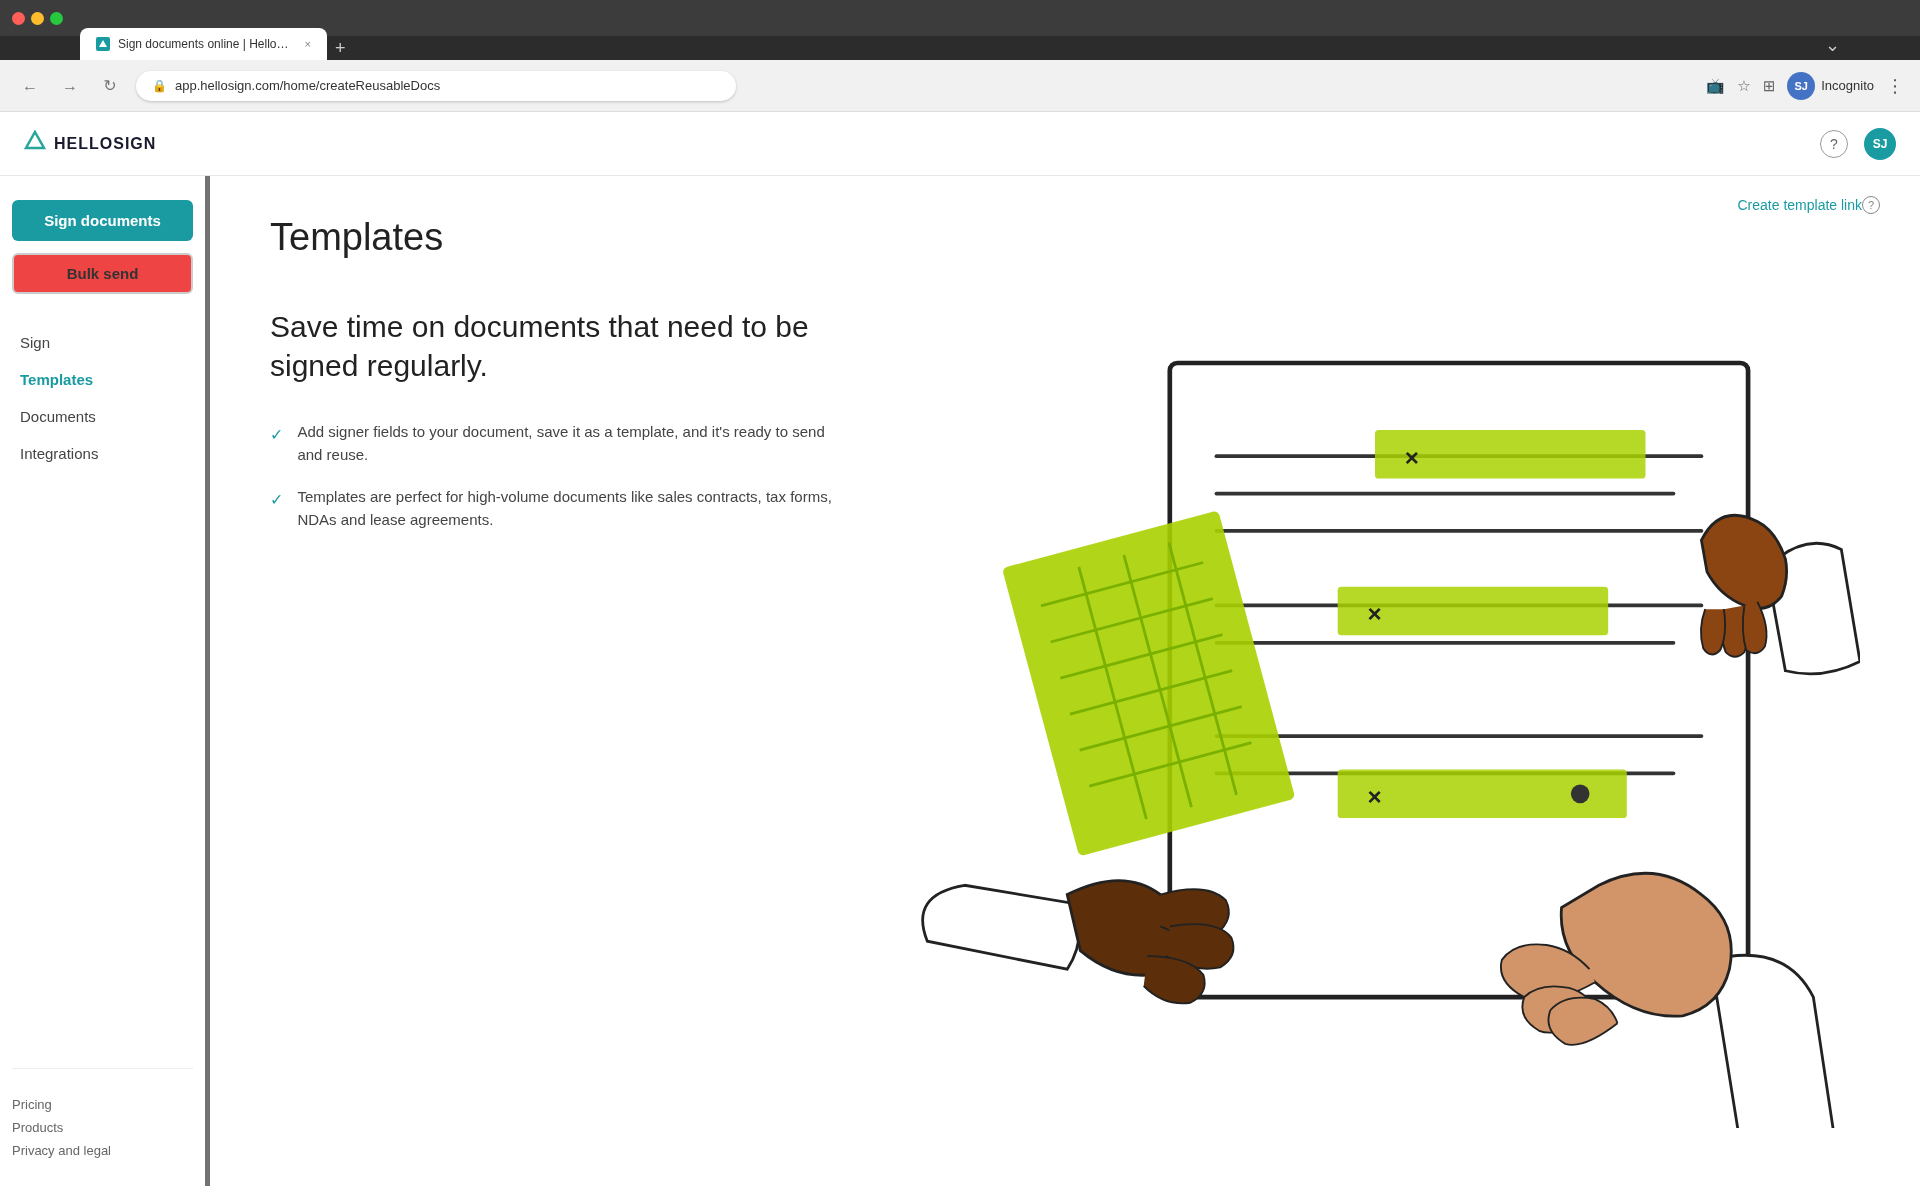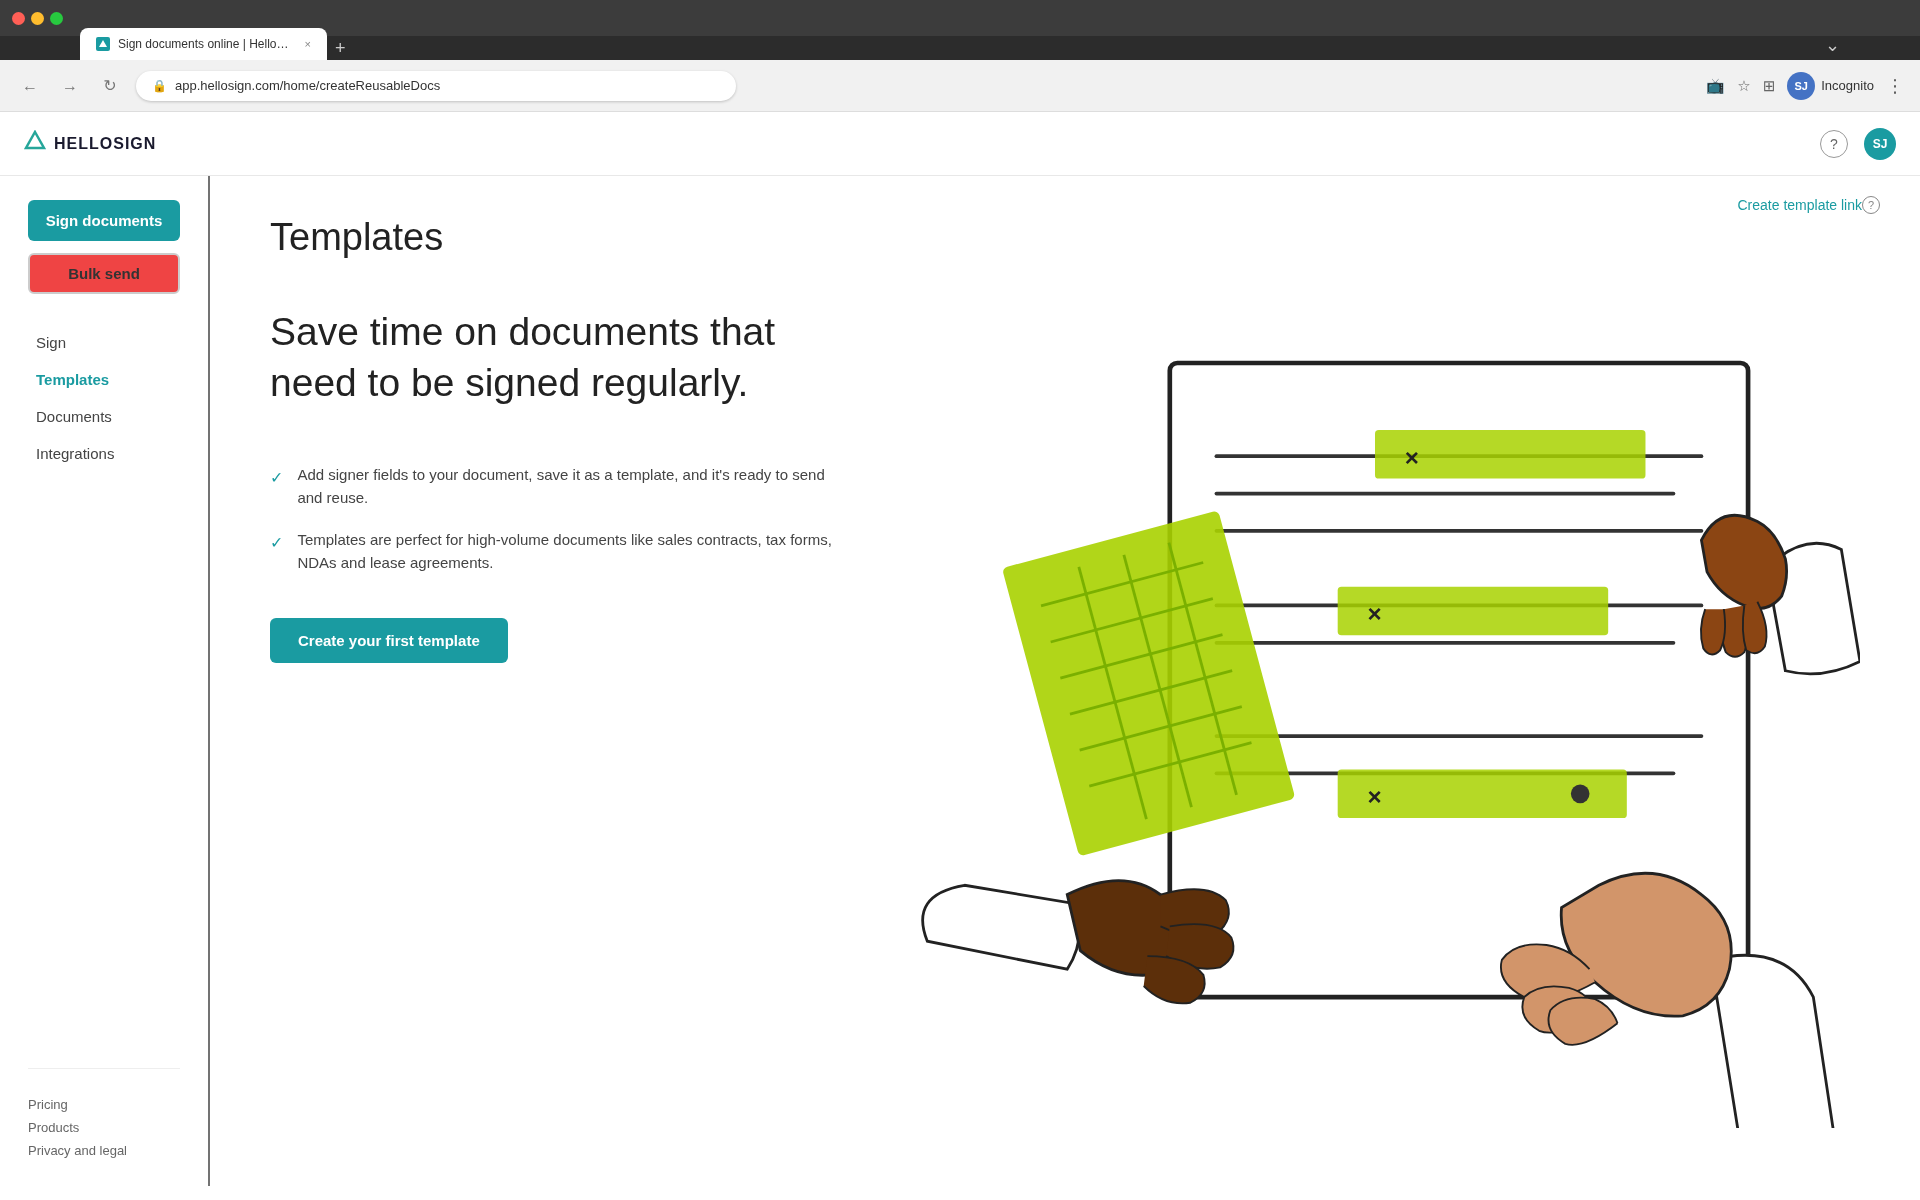--- a/index.html
+++ b/index.html
@@ -42,21 +42,21 @@
     .logo-icon { color: #26a69a; font-size: 20px; font-weight: bold; }
     .logo-text { font-size: 16px; font-weight: 700; color: #1a1a2e; letter-spacing: 1px; }
     .header-right { display: flex; align-items: center; gap: 16px; }
     .help-btn { width: 28px; height: 28px; border-radius: 50%; border: 1.5px solid #999; background: none; color: #666; font-size: 14px; cursor: pointer; display: flex; align-items: center; justify-content: center; }
     .user-avatar { width: 32px; height: 32px; border-radius: 50%; background: #1a9ba1; color: white; font-size: 12px; font-weight: bold; display: flex; align-items: center; justify-content: center; cursor: pointer; }
 
     
     .main-layout { display: flex; flex: 1; }
 
     
-    .sidebar { width: 210px; padding: 24px 28px; border-right: 2px solid #737373; display: flex; flex-direction: column; }
+    .sidebar { width: 210px; padding: 24px 12px; border-right: 5px solid #737373; display: flex; flex-direction: column; }
     .btn-sign-documents { background: #1a9ba1; color: white; border: none; border-radius: 6px; padding: 12px 16px; font-size: 15px; font-weight: 600; cursor: pointer; width: 100%; text-align: center; margin-bottom: 12px; }
     .btn-bulk-send { background: #ef4444; color: #333; border: 2px solid #ccc; border-radius: 6px; padding: 10px 16px; font-size: 15px; font-weight: 700; cursor: pointer; width: 100%; text-align: center; margin-bottom: 32px; }
     .nav-item { font-size: 15px; color: #444; padding: 8px 8px; cursor: pointer; border-radius: 4px; margin-bottom: 4px; }
     .nav-item.active { color: #1a9ba1; font-weight: 600; }
     .sidebar-bottom { margin-top: auto; padding-top: 24px; border-top: 1px solid #eee; }
     .sidebar-footer-link { font-size: 13px; color: #666; padding: 4px 0; cursor: pointer; display: block; }
 
     
     .content-area { flex: 1; padding: 40px 60px; position: relative; overflow: hidden; }
 
@@ -67,21 +67,21 @@
 
     
     .page-title { font-size: 38px; font-weight: 400; color: #222; margin-bottom: 48px; }
 
     
     .content-columns { display: flex; align-items: flex-start; gap: 40px; }
     .content-left { flex: 0 0 580px; }
     .content-right { flex: 1; display: flex; justify-content: center; align-items: center; min-height: 420px; }
 
     
-    .hero-heading { font-size: 39px; font-weight: 400; color: #222; line-height: 1.3; margin-bottom: 56px; }
+    .hero-heading { font-size: 30px; font-weight: 400; color: #222; line-height: 1.3; margin-bottom: 36px; }
 
     
     .feature-list { list-style: none; margin-bottom: 44px; }
     .feature-item { display: flex; align-items: flex-start; gap: 14px; margin-bottom: 20px; font-size: 15px; color: #444; line-height: 1.5; }
     .check-icon { color: #1a9ba1; font-size: 16px; margin-top: 2px; flex-shrink: 0; }
 
     
     .btn-create-template { background: #1a9ba1; color: white; border: none; border-radius: 6px; padding: 14px 28px; font-size: 15px; font-weight: 600; cursor: pointer; }
 
     
@@ -198,21 +198,20 @@
             <li class="feature-item">
               <span class="check-icon">✓</span>
               <span>Add signer fields to your document, save it as a template, and it's ready to send and reuse.</span>
             </li>
             <li class="feature-item">
               <span class="check-icon">✓</span>
               <span>Templates are perfect for high-volume documents like sales contracts, tax forms, NDAs and lease agreements.</span>
             </li>
           </ul>
 
-          <button class="btn-create-template">Create your first template</button>
         </div>
 
         <div class="content-right">
           <svg class="illustration-svg" viewBox="0 0 520 440" xmlns="http://www.w3.org/2000/svg">
 
             <rect x="150" y="30" width="310" height="340" rx="4" fill="white" stroke="#222" stroke-width="2.5"></rect>
 
             <line x1="175" y1="80" x2="435" y2="80" stroke="#333" stroke-width="2" stroke-linecap="round"></line>
             <line x1="175" y1="100" x2="420" y2="100" stroke="#333" stroke-width="2" stroke-linecap="round"></line>
             <line x1="175" y1="120" x2="435" y2="120" stroke="#333" stroke-width="2" stroke-linecap="round"></line>

